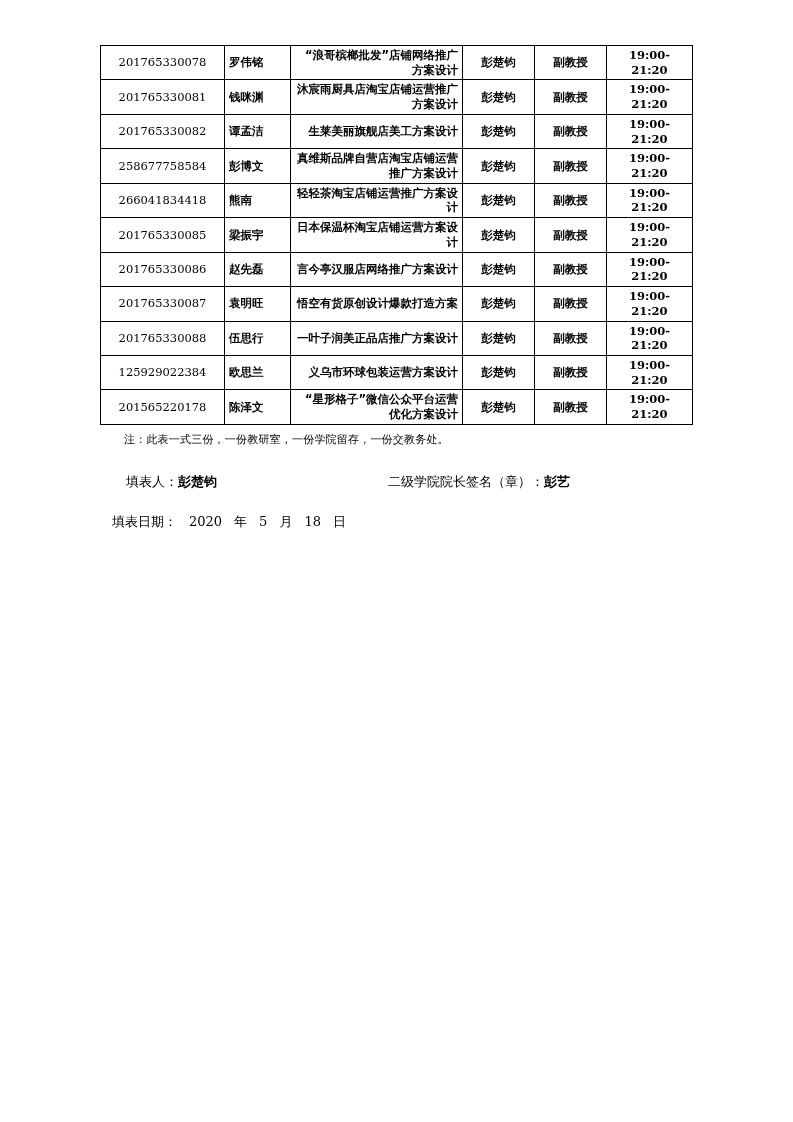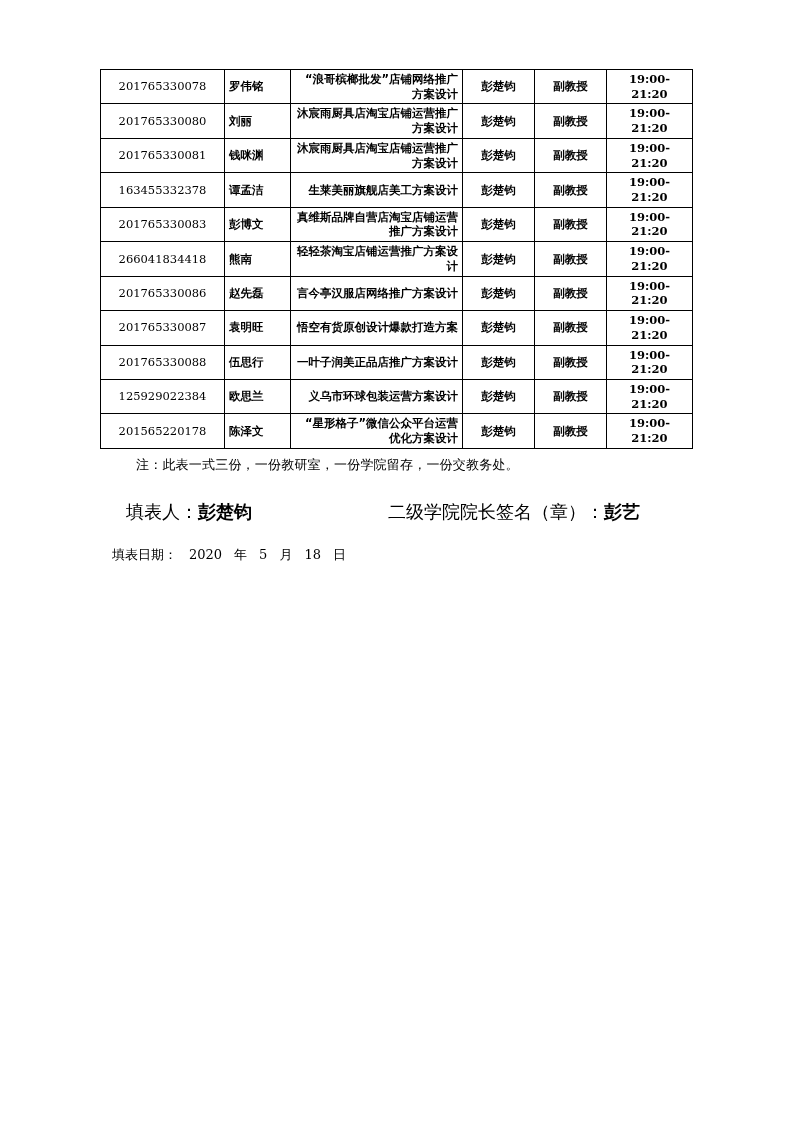--- a/index.html
+++ b/index.html
@@ -12,21 +12,21 @@
     height: 1122px;
     font-family: "DejaVu Sans", "Liberation Sans", sans-serif;
     color: #000000;
     position: relative;
   }
   .page {
     position: relative;
     width: 793px;
     height: 1122px;
     box-sizing: border-box;
-    padding: 69px 100px 0 100px;
+    padding: 45px 100px 0 100px;
     border-radius: 12px;
   }
   table.roster {
     border-collapse: collapse;
     width: 592px;
     table-layout: fixed;
     margin: 0;
   }
   table.roster td {
     border: 1px solid #000000;
@@ -73,30 +73,30 @@
   }
   td.c-time {
     width: 86px;
     text-align: center;
     font-family: "DejaVu Serif", "Liberation Serif", serif;
     font-size: 12px;
     font-weight: bold;
   }
   .note {
     margin-top: 7px;
-    margin-left: 36px;
-    font-size: 13px;
+    margin-left: 24px;
+    font-size: 11px;
     letter-spacing: 0.2px;
   }
   .signature-row {
     margin-top: 26px;
     margin-left: 26px;
     display: flex;
     align-items: flex-end;
-    font-size: 18px;
+    font-size: 13px;
   }
   .sig-left {
     width: 262px;
     white-space: nowrap;
   }
   .sig-right {
     white-space: nowrap;
   }
   .sig-bold {
     font-weight: bold;
@@ -125,55 +125,55 @@
     <tbody>
       <tr>
         <td class="c-id">201765330078</td>
         <td class="c-name">罗伟铭</td>
         <td class="c-topic">“浪哥槟榔批发”店铺网络推广方案设计</td>
         <td class="c-teacher">彭楚钧</td>
         <td class="c-title">副教授</td>
         <td class="c-time">19:00-21:20</td>
       </tr>
       <tr>
-        <td class="c-id">201765330080</td>
-        <td class="c-name">刘丽</td>
-        <td class="c-topic">沐宸雨厨具店淘宝店铺运营推广方案设计</td>
-        <td class="c-teacher">彭楚钧</td>
-        <td class="c-title">副教授</td>
-        <td class="c-time">19:00-21:20</td>
-      </tr>
-      <tr>
         <td class="c-id">201765330081</td>
         <td class="c-name">钱咪渊</td>
         <td class="c-topic">沐宸雨厨具店淘宝店铺运营推广方案设计</td>
         <td class="c-teacher">彭楚钧</td>
         <td class="c-title">副教授</td>
         <td class="c-time">19:00-21:20</td>
       </tr>
       <tr>
-        <td class="c-id">163455332378</td>
+        <td class="c-id">201765330082</td>
         <td class="c-name">谭孟洁</td>
         <td class="c-topic">生莱美丽旗舰店美工方案设计</td>
         <td class="c-teacher">彭楚钧</td>
         <td class="c-title">副教授</td>
         <td class="c-time">19:00-21:20</td>
       </tr>
       <tr>
-        <td class="c-id">201765330083</td>
+        <td class="c-id">258677758584</td>
         <td class="c-name">彭博文</td>
         <td class="c-topic">真维斯品牌自营店淘宝店铺运营推广方案设计</td>
         <td class="c-teacher">彭楚钧</td>
         <td class="c-title">副教授</td>
         <td class="c-time">19:00-21:20</td>
       </tr>
       <tr>
         <td class="c-id">266041834418</td>
         <td class="c-name">熊南</td>
         <td class="c-topic">轻轻茶淘宝店铺运营推广方案设计</td>
+        <td class="c-teacher">彭楚钧</td>
+        <td class="c-title">副教授</td>
+        <td class="c-time">19:00-21:20</td>
+      </tr>
+      <tr>
+        <td class="c-id">201765330085</td>
+        <td class="c-name">梁振宇</td>
+        <td class="c-topic">日本保温杯淘宝店铺运营方案设计</td>
         <td class="c-teacher">彭楚钧</td>
         <td class="c-title">副教授</td>
         <td class="c-time">19:00-21:20</td>
       </tr>
       <tr>
         <td class="c-id">201765330086</td>
         <td class="c-name">赵先磊</td>
         <td class="c-topic">言今亭汉服店网络推广方案设计</td>
         <td class="c-teacher">彭楚钧</td>
         <td class="c-title">副教授</td>

